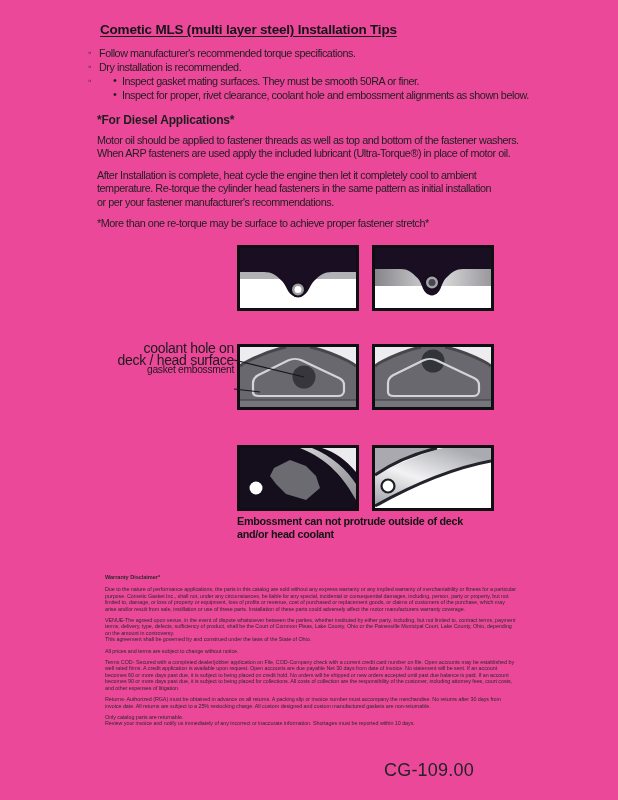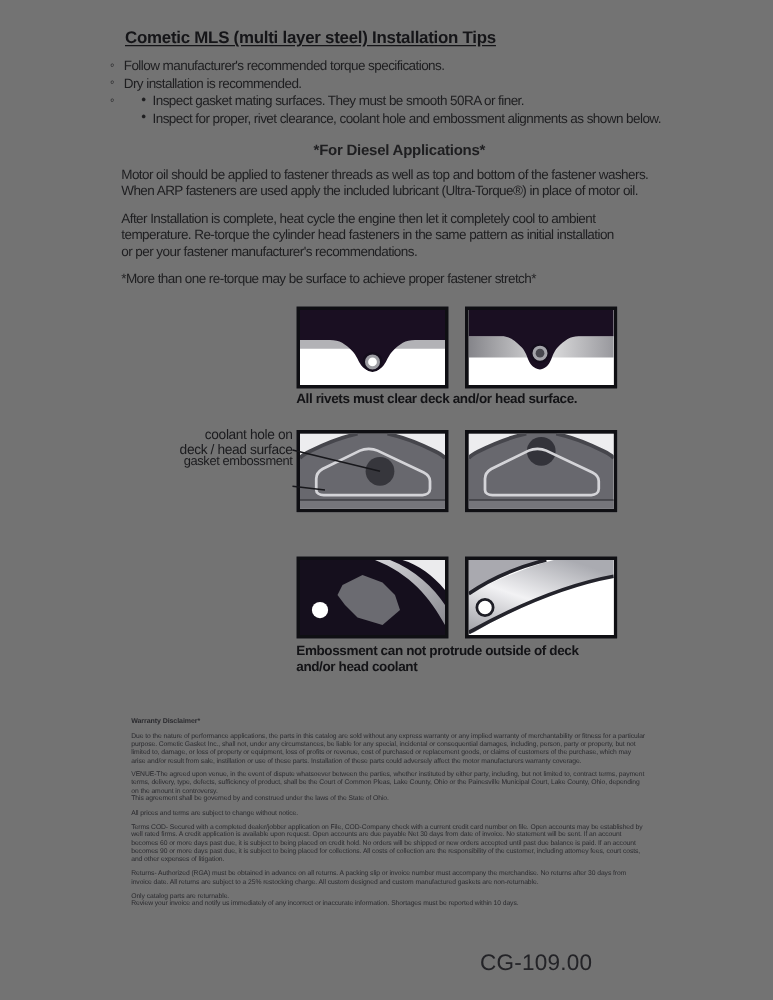--- a/index.html
+++ b/index.html
@@ -1,43 +1,43 @@
 <!DOCTYPE html>
 <html><head>
 <meta charset="utf-8">
 <style>
   html,body{margin:0;padding:0;background:#fff;}
-  #page{position:relative;width:618px;height:800px;background:#737373;overflow:hidden;
+  #page{position:relative;width:618px;height:800px;background:#ec4899;overflow:hidden;
         font-family:"Liberation Sans","DejaVu Sans",sans-serif;color:#1e1e20;}
 
   
   #title{position:absolute;left:100px;top:22px;font-size:13.5px;font-weight:bold;
          letter-spacing:-0.2px;text-decoration:underline;text-underline-offset:2px;color:#151518;}
   #bullets{position:absolute;left:88px;top:46px;font-size:10.8px;letter-spacing:-0.45px;
            line-height:14px;color:#1e1e20;}
   .b-row{position:relative;padding-left:11px;}
   .b-row .mk{position:absolute;left:0;top:0;font-size:10px;}
   .b-sub{position:relative;padding-left:34px;}
   .b-sub .mk{position:absolute;left:25px;top:-1px;font-size:11px;}
 
   
   #diesel{position:absolute;left:97px;top:114px;width:445px;font-size:10.8px;
           letter-spacing:-0.45px;line-height:13.5px;}
-  #diesel .d-head{font-weight:bold;font-size:12px;letter-spacing:-0.2px;margin:0 0 6px 0;text-align:center;}
+  #diesel .d-head{font-weight:bold;font-size:12px;letter-spacing:-0.2px;margin:0 0 6px 0;}
   #diesel p{margin:0 0 8px 0;white-space:pre-line;}
 
   
   .dg-hdr{position:absolute;width:122px;text-align:center;font-size:14px;
           letter-spacing:0.3px;color:#131316;margin-top:40px;}
   .dg-box{position:absolute;width:116px;height:60px;border:3px solid #0f0f13;background:#fff;}
   .dg-box svg{display:block;width:116px;height:60px;}
   .dg-cap{position:absolute;font-size:10.8px;font-weight:bold;letter-spacing:-0.3px;
           line-height:12.5px;color:#131316;white-space:pre-line;}
   .col1{left:237px;} .col2{left:372px;}
-  .co1{position:absolute;left:112px;top:343px;width:122px;text-align:right;font-size:11px;
+  .co1{position:absolute;left:112px;top:343px;width:122px;text-align:right;font-size:14px;
        line-height:11.8px;letter-spacing:-0.3px;white-space:pre-line;color:#1b1b1e;}
   .co2{position:absolute;left:104px;top:364px;width:130px;text-align:right;font-size:10.3px;
        letter-spacing:-0.3px;color:#1b1b1e;}
   #leaders{position:absolute;left:120px;top:336px;width:260px;height:70px;pointer-events:none;}
 
   
   #legal{position:absolute;left:105px;top:574px;width:412px;font-size:5.4px;line-height:6.4px;
          letter-spacing:-0.05px;color:#2a2a2e;}
   #legal .lg-head{font-weight:bold;font-size:5.6px;margin:0 0 6px 0;}
   #legal p{margin:0 0 5px 0;white-space:pre-line;}
@@ -104,21 +104,20 @@
             <stop offset="1" stop-color="#98989d"></stop>
         </linearGradient>
       </defs>
       <rect x="0" y="0" width="116" height="60" fill="#ffffff"></rect>
       <rect x="0" y="21" width="116" height="17" fill="url(#g1)"></rect>
       <path d="M0,0 H116 V21 H88 C81,21 77,24 71,30 C65,36.5 67,46 57,47.5 C46.5,46 48.5,36.5 42.5,30 C36.5,24 32.5,21 26,21 H0 Z" fill="#1a0f22"></path>
       <circle cx="57" cy="34.5" r="7" fill="#a4a4aa" stroke="#140d1c" stroke-width="2"></circle>
       <circle cx="57" cy="34.5" r="3.5" fill="#48484f"></circle>
     </svg>
   </div>
-  <div class="dg-cap" style="top:313px;left:237px;width:290px">All rivets must clear deck and/or head surface.</div>
 
   <div class="dg-hdr col1" style="top:329px">RIGHT</div>
   <div class="dg-hdr col2" style="top:329px">WRONG</div>
 
   <div class="co1">coolant hole on
 deck / head surface</div>
   <div class="co2">gasket embossment</div>
 
   <div class="dg-box col1" style="top:344px">
     <svg viewBox="0 0 116 60">

